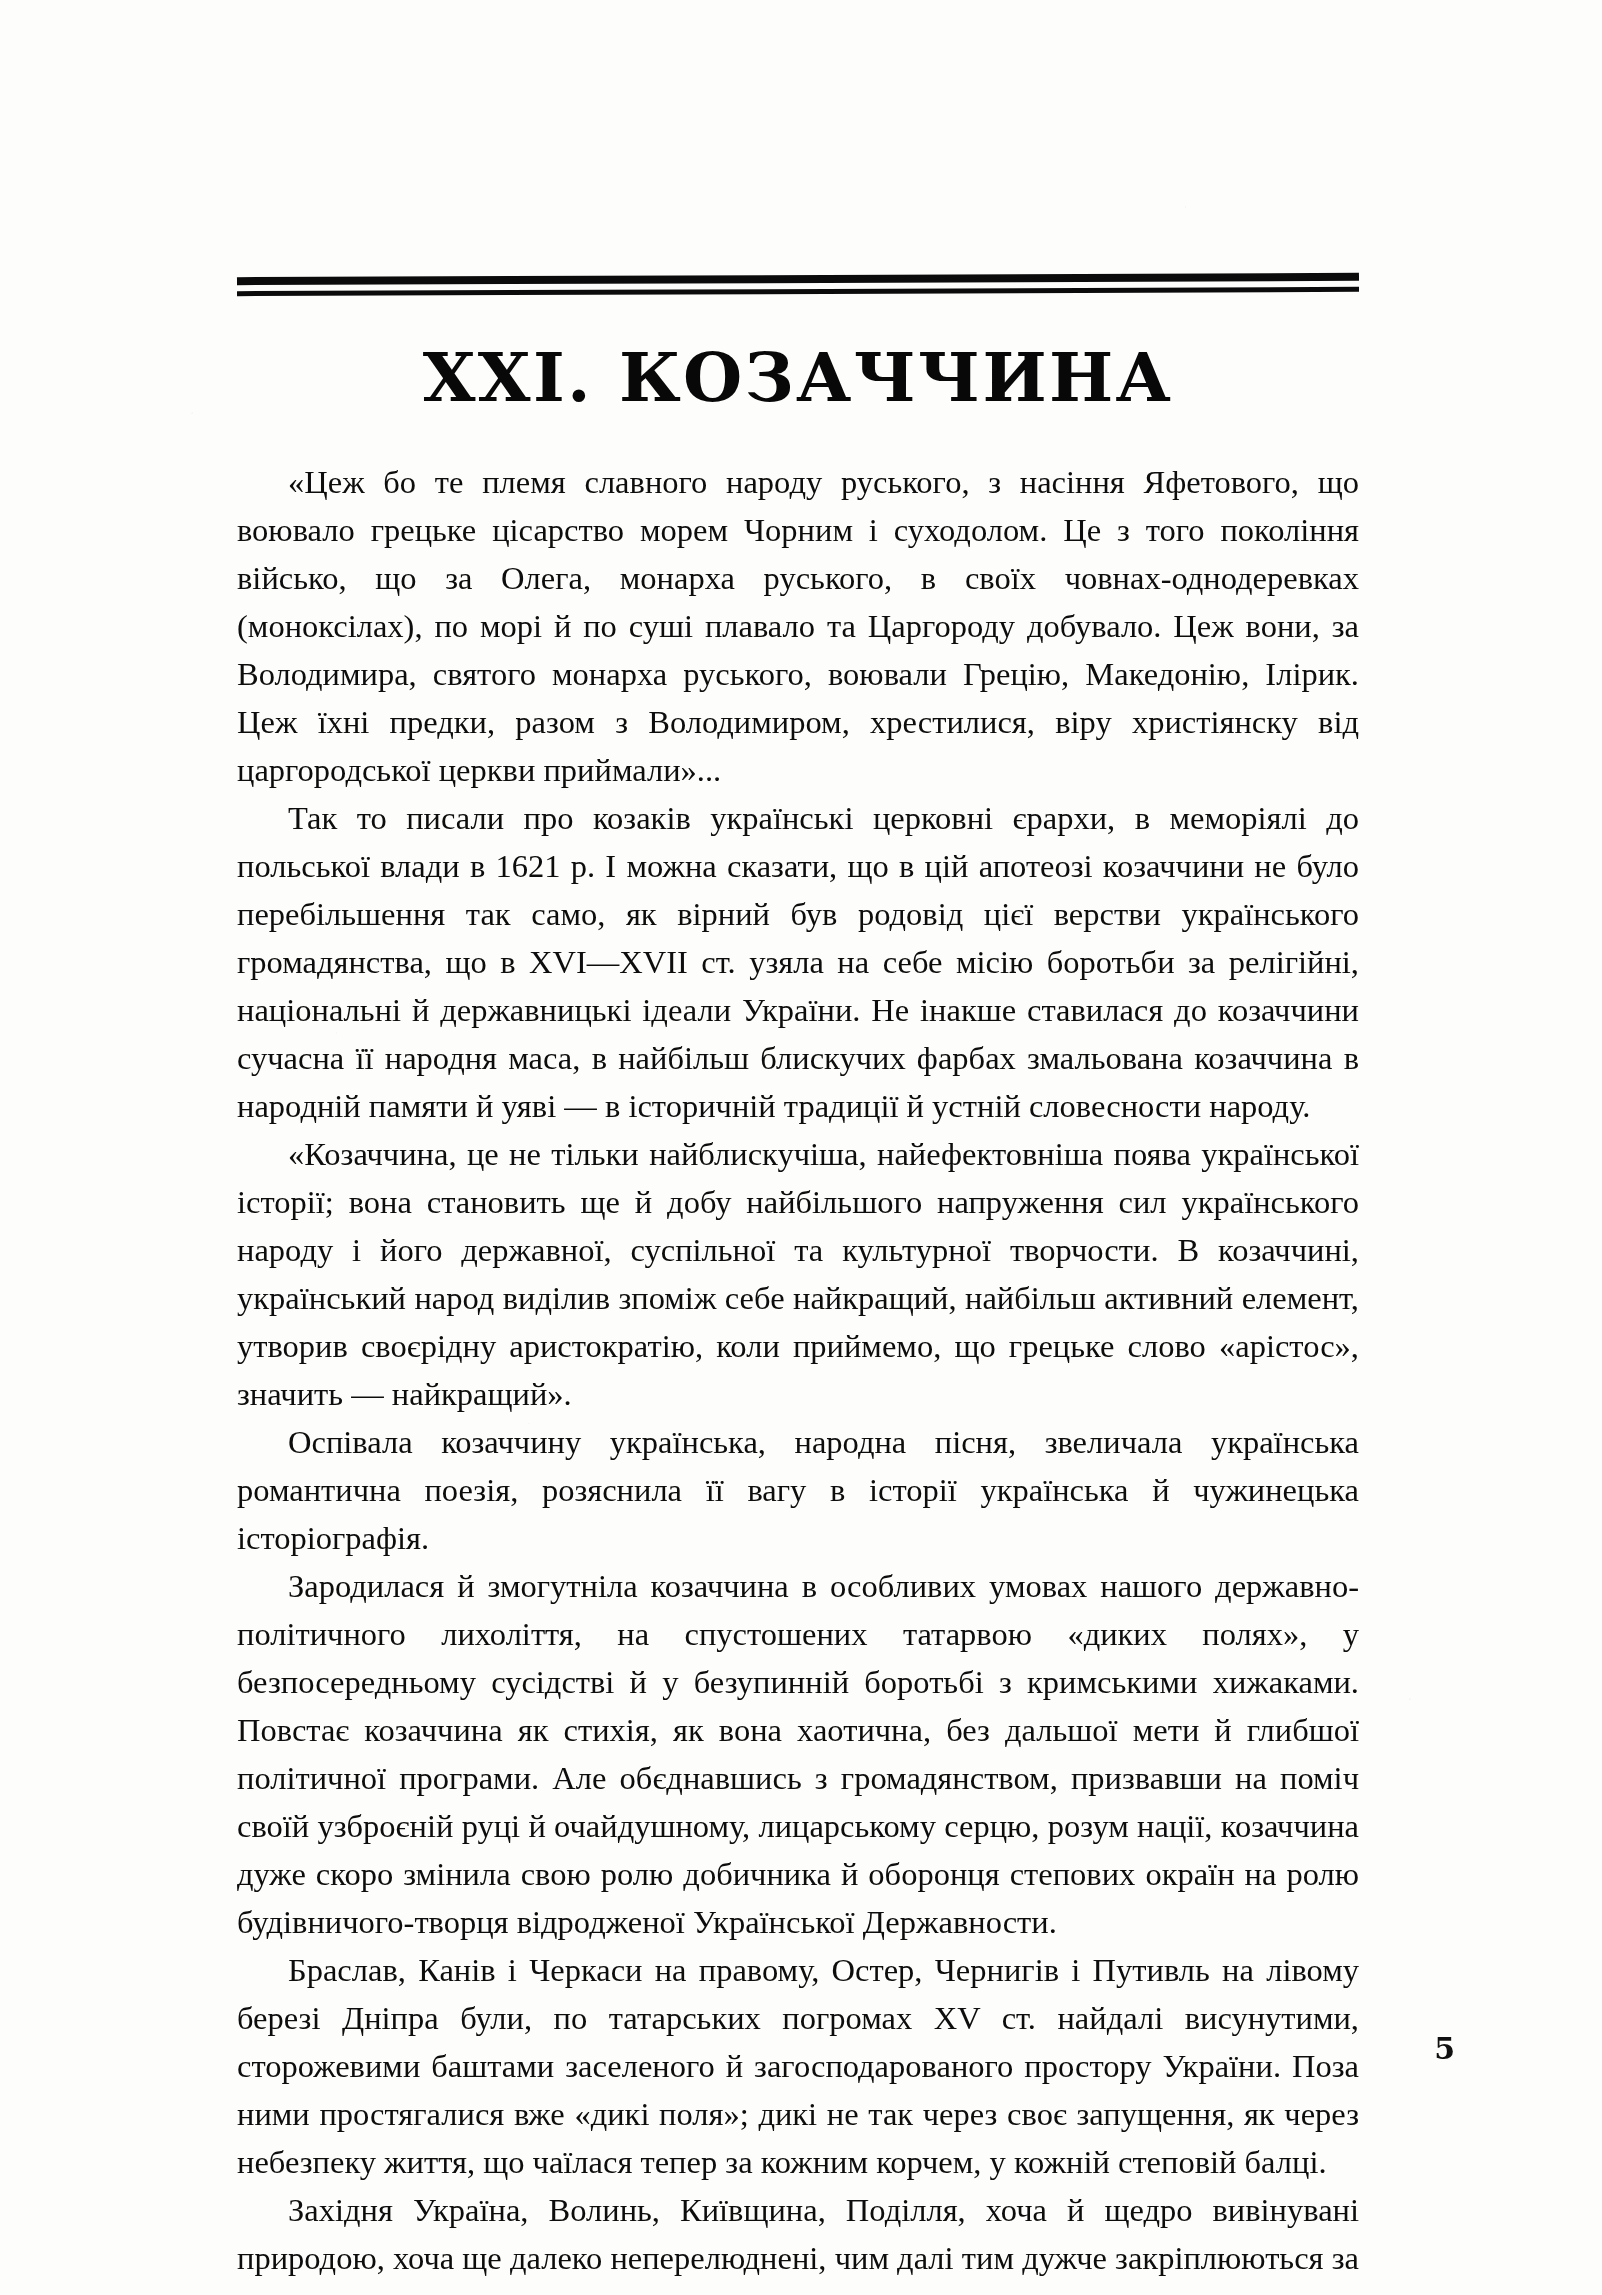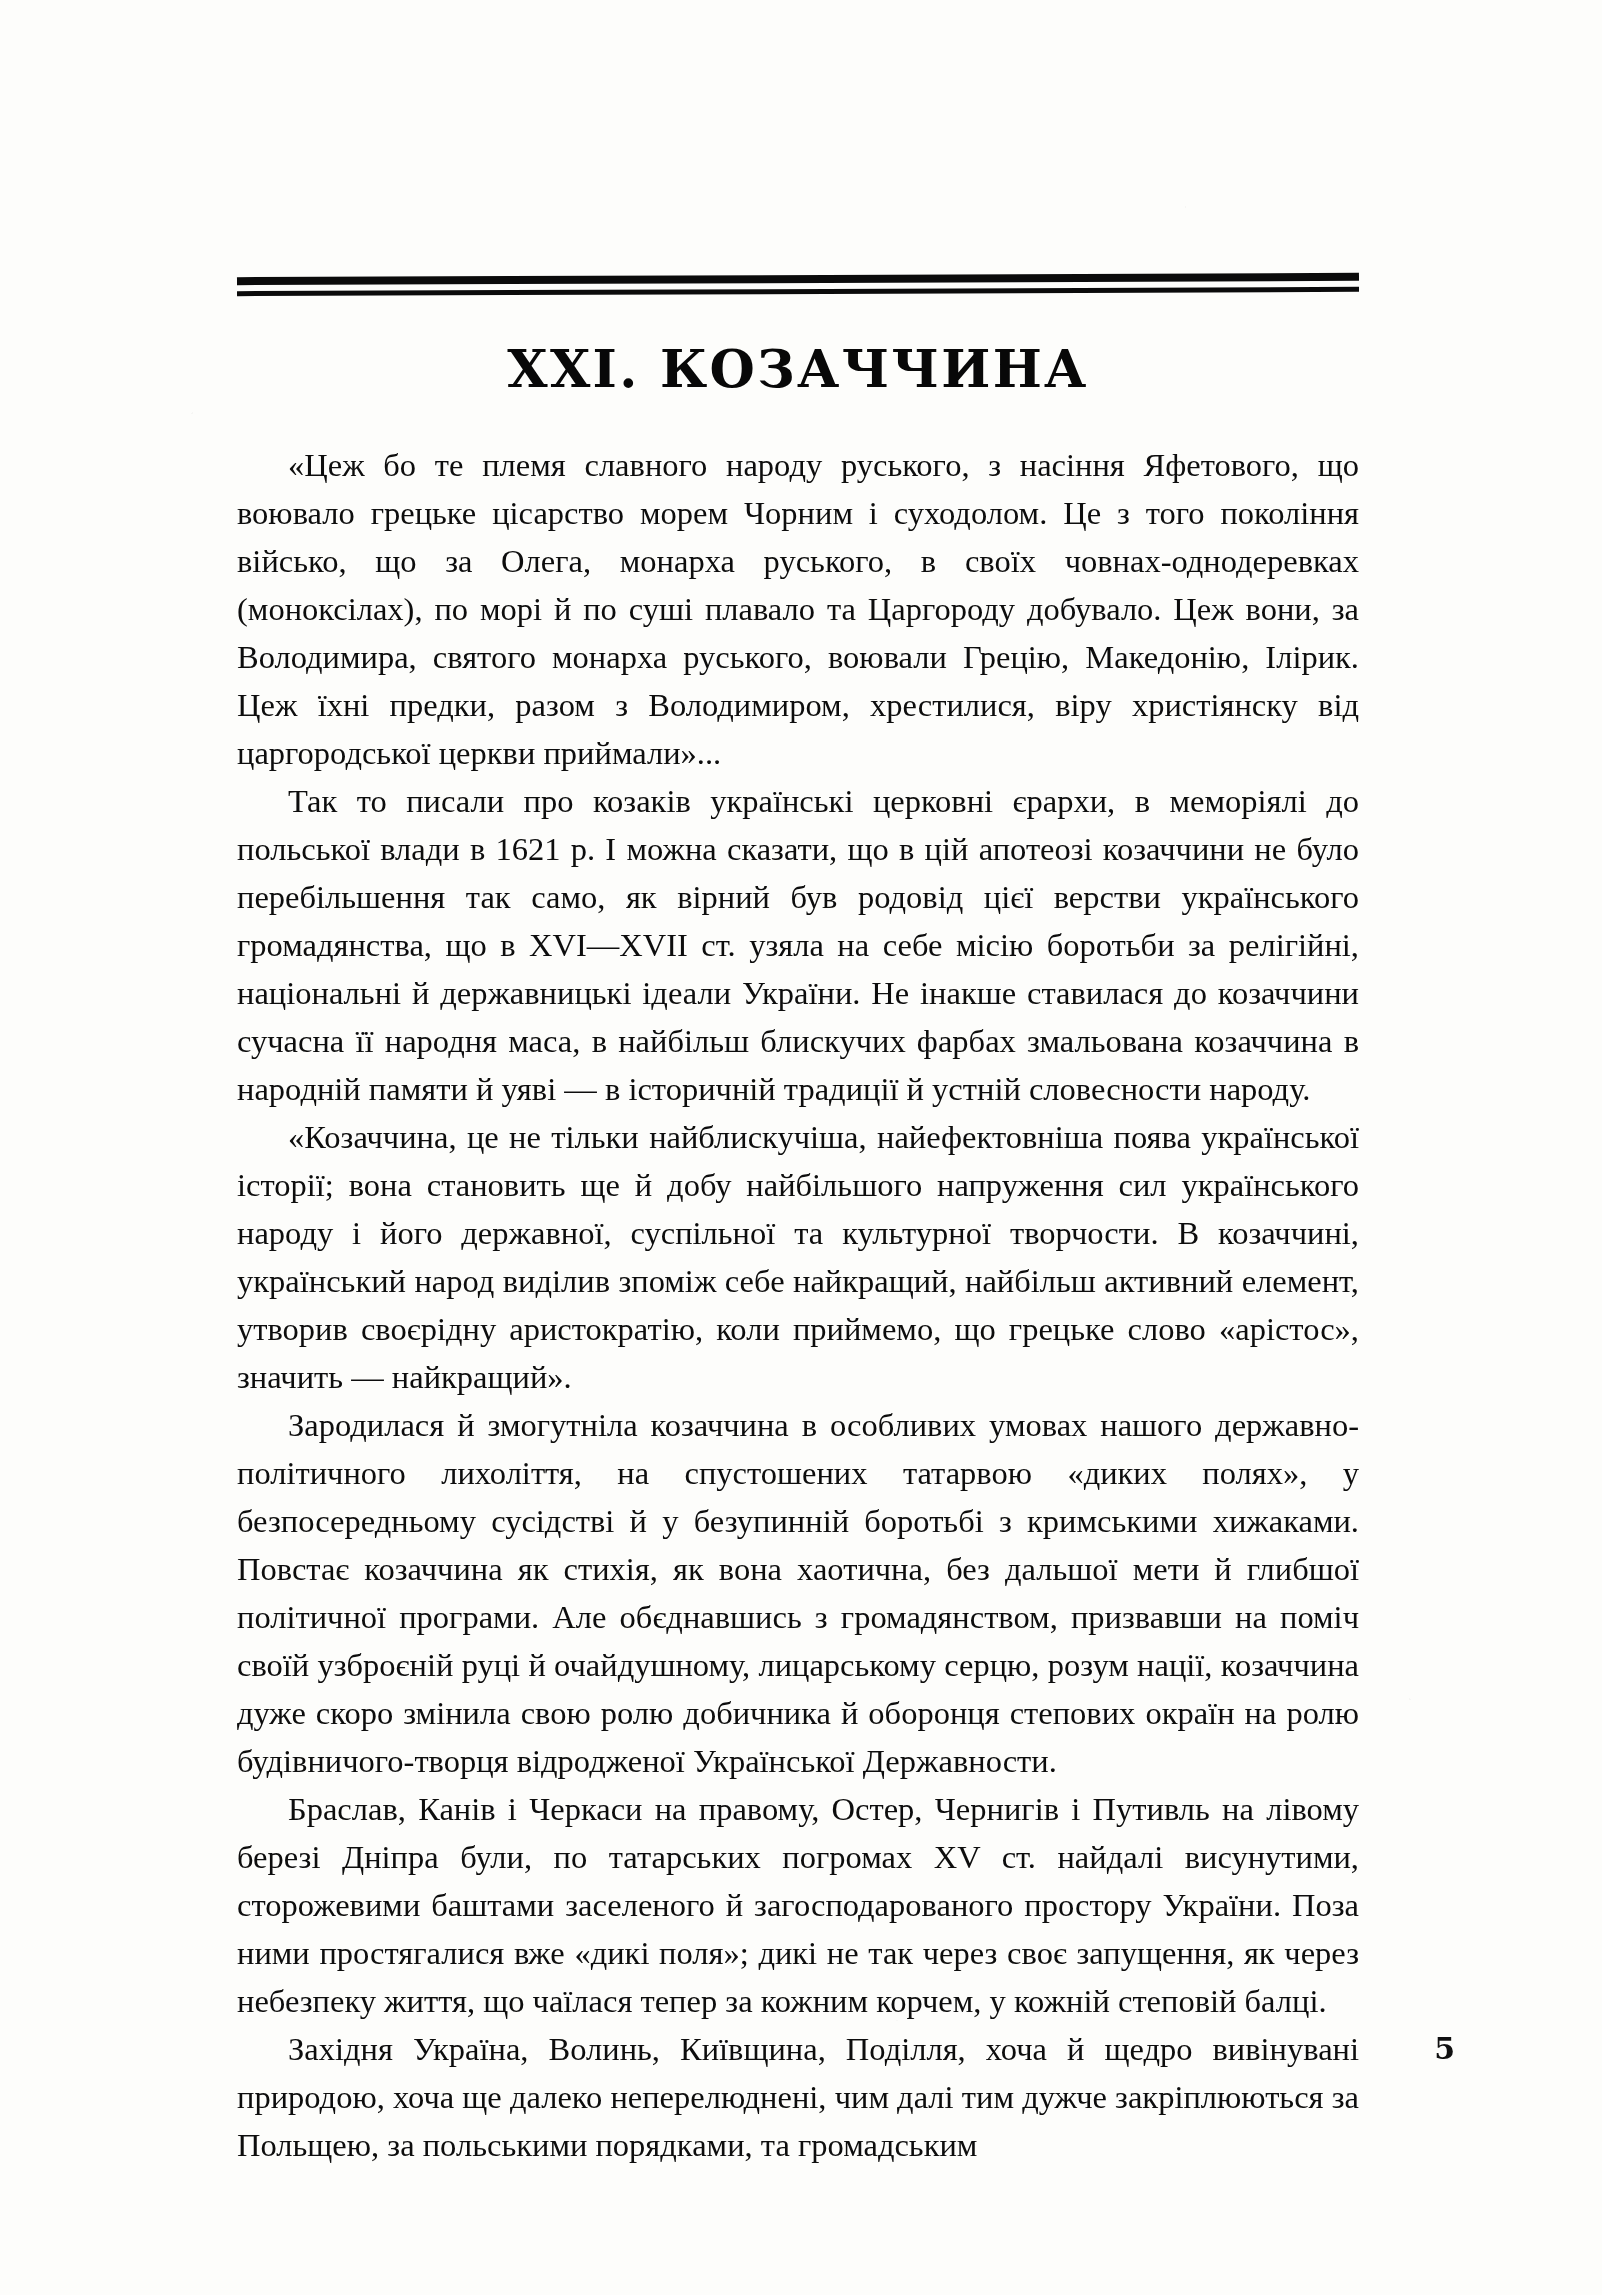--- a/index.html
+++ b/index.html
@@ -62,21 +62,21 @@
     height: 5.5px;
     background: #0b0b0b;
     width: 100%;
   }
 
   
   .chapter-title {
     text-align: center;
     font-family: "DejaVu Serif", "Liberation Serif", serif;
     font-weight: 700;
-    font-size: 52px;
+    font-size: 68px;
     letter-spacing: 2.3px;
     margin-top: 48px;
     margin-bottom: 0;
     line-height: 1.05;
     color: #080808;
   }
 
   
   .body-text {
     margin-top: 44px;
@@ -124,20 +124,21 @@
       <div class="rule-gap"></div>
       <div class="rule-thin"></div>
     </div>
 
     <h1 class="chapter-title">XXI. КОЗАЧЧИНА</h1>
 
     <div class="body-text">
       <p>«Цеж бо те племя славного народу руського, з насіння Яфетового, що воювало грецьке цісарство морем Чорним і суходолом. Це з того покоління військо, що за Олега, монарха руського, в своїх човнах-однодеревках (моноксілах), по морі й по суші плавало та Царгороду добувало. Цеж вони, за Володимира, святого монарха руського, воювали Грецію, Македонію, Ілірик. Цеж їхні предки, разом з Володимиром, хрестилися, віру христіянску від царгородської церкви приймали»...</p>
       <p>Так то писали про козаків українські церковні єрархи, в меморіялі до польської влади в 1621 р. І можна сказати, що в цій апотеозі козаччини не було перебільшення так само, як вірний був родовід цієї верстви українського громадянства, що в XVI—XVII ст. узяла на себе місію боротьби за релігійні, національні й державницькі ідеали України. Не інакше ставилася до козаччини сучасна її народня маса, в найбільш блискучих фарбах змальована козаччина в народній памяти й уяві — в історичній традиції й устній словесности народу.</p>
       <p>«Козаччина, це не тільки найблискучіша, найефектовніша поява української історії; вона становить ще й добу найбільшого напруження сил українського народу і його державної, суспільної та культурної творчости. В козаччині, український народ виділив зпоміж себе найкращий, найбільш активний елемент, утворив своєрідну аристократію, коли приймемо, що грецьке слово «арістос», значить — найкращий».</p>
+      <p>Оспівала козаччину українська, народна пісня, звеличала українська романтична поезія, розяснила її вагу в історії українська й чужинецька історіографія.</p>
       <p>Зародилася й змогутніла козаччина в особливих умовах нашого державно-політичного лихоліття, на спустошених татарвою «диких полях», у безпосередньому сусідстві й у безупинній боротьбі з кримськими хижаками. Повстає козаччина як стихія, як вона хаотична, без дальшої мети й глибшої політичної програми. Але обєднавшись з громадянством, призвавши на поміч своїй узброєній руці й очайдушному, лицарському серцю, розум нації, козаччина дуже скоро змінила свою ролю добичника й оборонця степових окраїн на ролю будівничого-творця відродженої Української Державности.</p>
       <p>Браслав, Канів і Черкаси на правому, Остер, Чернигів і Путивль на лівому березі Дніпра були, по татарських погромах XV ст. найдалі висунутими, сторожевими баштами заселеного й загосподарованого простору України. Поза ними простягалися вже «дикі поля»; дикі не так через своє запущення, як через небезпеку життя, що чаїлася тепер за кожним корчем, у кожній степовій балці.</p>
       <p>Західня Україна, Волинь, Київщина, Поділля, хоча й щедро вивінувані природою, хоча ще далеко неперелюднені, чим далі тим дужче закріплюються за Польщею, за польськими порядками, та громадським</p>
     </div>
 
   </div>
 
   <div class="page-number">5</div>
 
   <div class="scan-noise"></div>

